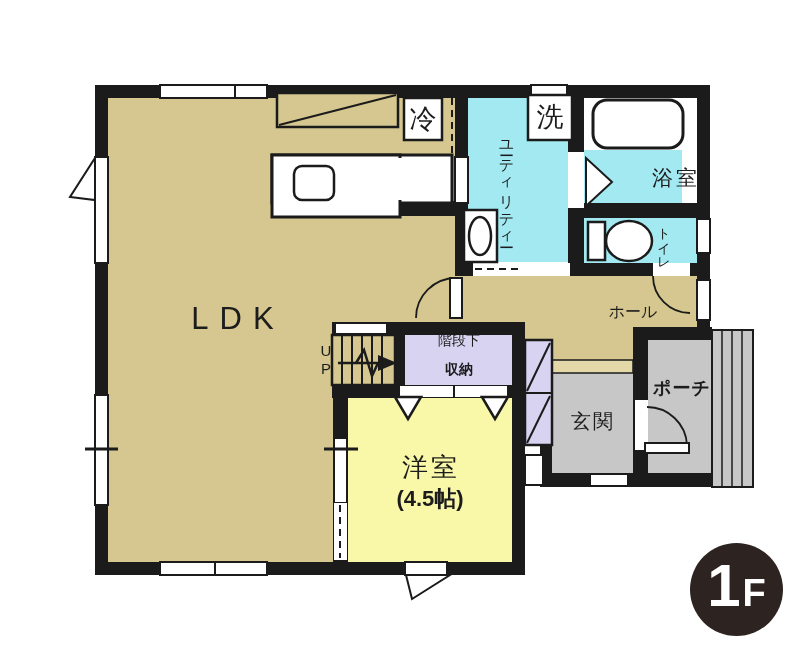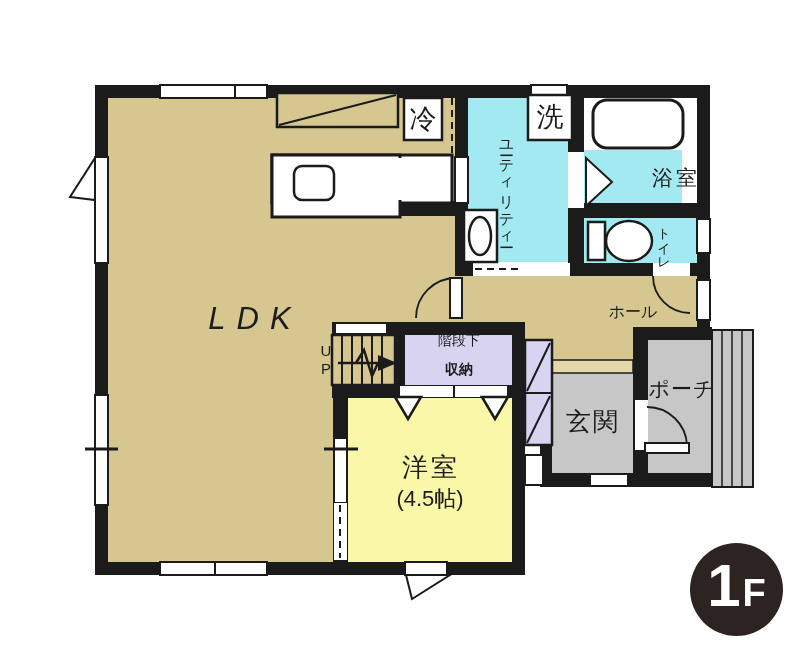--- a/index.html
+++ b/index.html
@@ -12,23 +12,23 @@
   .ldk-name{font-size:31px;letter-spacing:11px;font-weight:500;}
   .ldk-size{font-size:28px;font-weight:500;}
   .fs27{font-size:27px;}
   .bath-lbl{font-size:21px;letter-spacing:3px;}
   .hall-lbl{font-size:16px;margin-left:36px;}
   .storage-lbl{font-size:14px;}
   .up-lbl{font-size:15px;letter-spacing:1px;}
   .utility-lbl{font-size:15px;letter-spacing:1px;}
   .toilet-lbl{font-size:13px;letter-spacing:0;}
   .west-name{font-size:26px;letter-spacing:3px;font-weight:500;}
-  .west-size{font-size:22px;font-weight:400;}
-  .genkan-lbl{font-size:25px;letter-spacing:2px;}
-  .porch-lbl{font-size:21px;letter-spacing:1px;}
+  .west-size{font-size:22px;font-weight:700;}
+  .genkan-lbl{font-size:20px;letter-spacing:2px;}
+  .porch-lbl{font-size:18px;letter-spacing:1px;font-weight:bold;}
   .badge{position:absolute;left:690px;top:543px;width:93px;height:93px;border-radius:50%;
          background:#2d2320;display:flex;justify-content:center;align-items:baseline;
          padding-top:13px;box-sizing:border-box;color:#ffffff;font-weight:bold;}
   .badge .b1{font-size:60px;line-height:1;}
   .badge .bF{font-size:38px;line-height:1;margin-left:2px;}
 </style>
 </head>
 <body>
 
 <div class="canvas">
@@ -163,21 +163,21 @@
 
     <line x1="452" y1="98" x2="452" y2="153" stroke="#1b1b1b" stroke-width="2" stroke-dasharray="7 5"></line>
     <line x1="475" y1="269" x2="521" y2="269" stroke="#1b1b1b" stroke-width="2" stroke-dasharray="7 5"></line>
     <line x1="340" y1="505" x2="340" y2="558" stroke="#1b1b1b" stroke-width="2" stroke-dasharray="7 5"></line>
 
     <line x1="85" y1="449" x2="118" y2="449" stroke="#1b1b1b" stroke-width="3"></line>
     <line x1="324" y1="449" x2="358" y2="449" stroke="#1b1b1b" stroke-width="3"></line>
   </g>
 </svg>
 
-<div class="lbl ldk-name" style="left:255px;top:318px;font-style:italic;">LDK</div>
+<div class="lbl ldk-name" style="left:238px;top:318px;">LDK</div>
 <div class="lbl fs27" style="left:423px;top:119px;">冷</div>
 <div class="lbl fs27" style="left:550px;top:117px;">洗</div>
 <div class="lbl vlbl utility-lbl" style="left:507px;top:185px;">ユーティリティー</div>
 <div class="lbl bath-lbl" style="left:636px;top:177px;margin-left:40px;">浴室</div>
 <div class="lbl vlbl toilet-lbl" style="left:664px;top:241px;">トイレ</div>
 <div class="lbl hall-lbl" style="left:597px;top:312px;">ホール</div>
 <div class="lbl vlbl up-lbl" style="left:326px;top:360px;">UP</div>
 <div class="lbl storage-lbl" style="left:459px;top:340px;">階段下</div>
 <div class="lbl storage-lbl" style="left:459px;top:369px;font-weight:bold;">収納</div>
 <div class="lbl west-name" style="left:431px;top:467px;">洋室</div>

